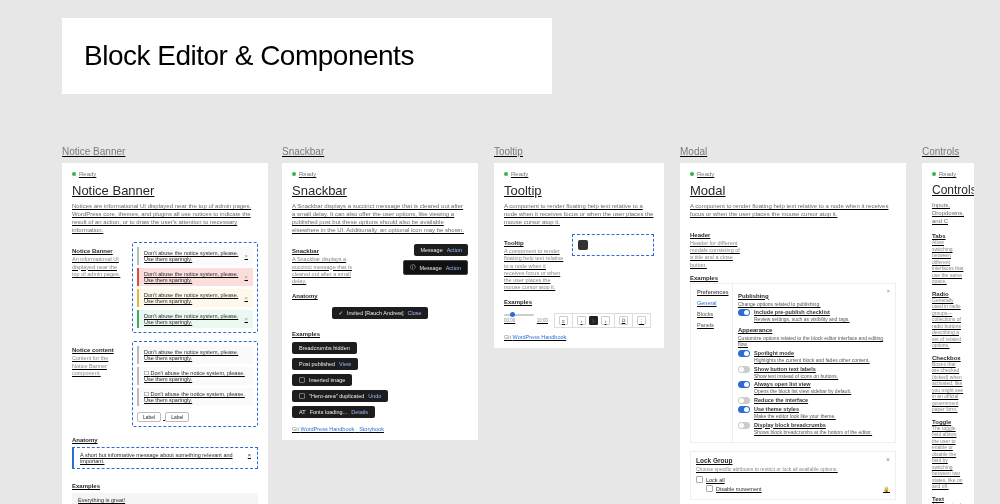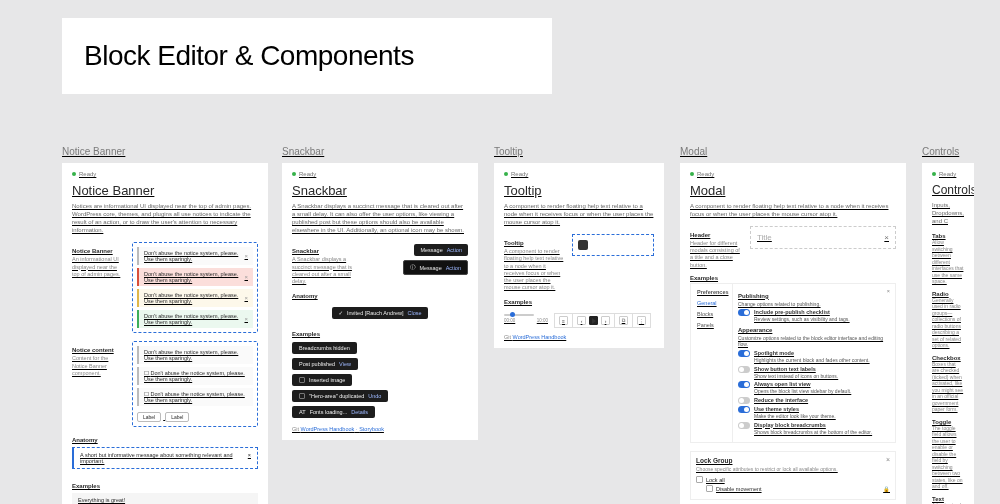--- a/index.html
+++ b/index.html
@@ -332,26 +332,20 @@
         <span>Ready</span>
       </div>
     <h2>Modal</h2>
     <div class="desc">A component to render floating help text relative to a node when it receives focus or when the user places the mouse cursor atop it.</div>
 
     <div class="row">
       <div class="col" style="flex:0 0 52px">
         <div class="subhead">Header</div>
         <div class="subsub">Header for different modals consisting of a title and a close button.</div>
       </div>
-      <div class="col">
-        <div class="modal-frame">
-          <span class="ttl">Title</span>
-          <span class="x">×</span>
-        </div>
-      </div>
     </div>
 
     <div class="subhead">Examples</div>
 
     <div class="prefs">
       <div class="prefs-side">
         <div style="font-weight:600">Preferences</div>
         <div class="cur">General</div>
         <div>Blocks</div>
         <div>Panels</div>

